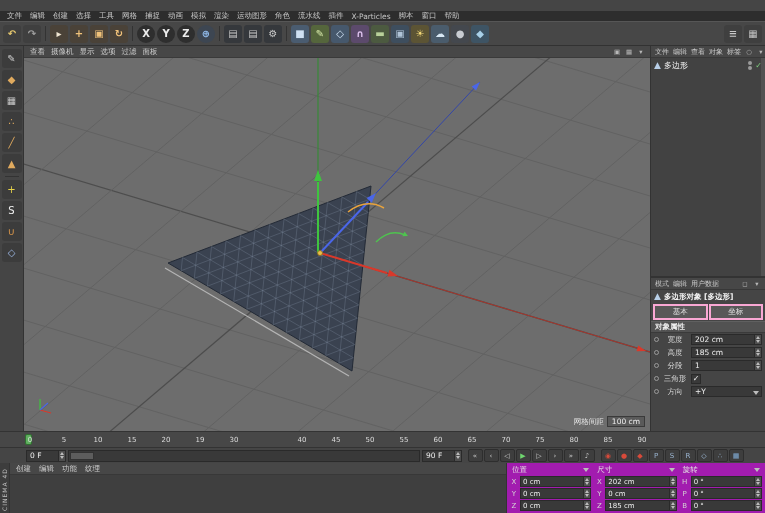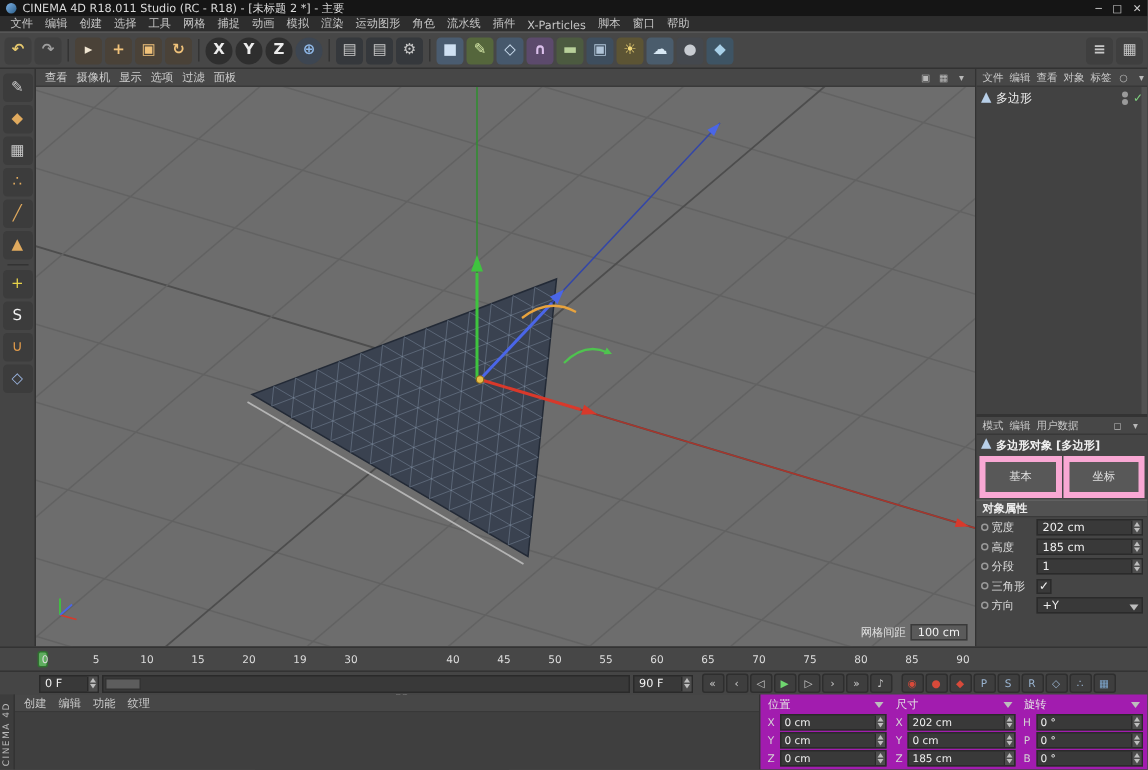--- a/index.html
+++ b/index.html
@@ -50,25 +50,25 @@
   .obj-icon { color:#b8cfe8; font-size:9px; line-height:1; }
   .om-row .spacer { flex:1; }
   .vis-dots { display:flex; flex-direction:column; gap:1px; }
   .vis-dot { width:4px; height:4px; border-radius:50%; background:#9a9a9a; }
   .om-check { color:#7ed07e; font-size:8px; }
   .om-scroll { position:absolute; right:0; top:0; width:4px; height:100%; background:#525252; }
 
   .attrs { flex:1; display:flex; flex-direction:column; background:#454545; }
   .attr-title { height:13px; display:flex; align-items:center; gap:3px; padding:0 3px; color:#f2f2f2; font-weight:bold; font-size:7.5px; white-space:nowrap; overflow:hidden; }
   .attr-tabs { display:flex; gap:1px; padding:1px 2px; }
-  .attr-tab { flex:1; height:28px; background:#585858; border:4px solid #f9a8d4; display:flex; align-items:center; justify-content:center; font-size:7.5px; color:#e0e0e0; }
+  .attr-tab { flex:1; height:16px; background:#585858; border:2px solid #f9a8d4; display:flex; align-items:center; justify-content:center; font-size:7.5px; color:#e0e0e0; }
   .attr-section { height:12px; background:#525252; border-top:1px solid #606060; border-bottom:1px solid #3a3a3a; display:flex; align-items:center; padding:0 4px; font-weight:bold; font-size:7.5px; color:#ececec; }
   .attr-row { display:flex; align-items:center; height:13px; padding:0 3px; gap:2px; }
   .attr-dot { width:5px; height:5px; border:1px solid #9a9a9a; border-radius:50%; flex:0 0 auto; }
-  .attr-label { width:28px; font-size:7.5px; color:#dcdcdc; white-space:nowrap; overflow:hidden; }
+  .attr-label { width:28px; font-size:7.5px; color:#dcdcdc; white-space:nowrap; overflow:hidden;text-align:center; }
   .attr-field { flex:1; height:11px; background:#393939; border:1px solid #2a2a2a; color:#f0f0f0; font-size:7.5px; display:flex; align-items:center; padding:0 9px 0 3px; position:relative; }
   .stepper { position:absolute; right:0; top:0; bottom:0; width:7px; background:#4e4e4e; border-left:1px solid #2a2a2a; display:flex; flex-direction:column; align-items:center; justify-content:center; gap:1px; }
   .arr-up { width:0; height:0; border-left:2px solid transparent; border-right:2px solid transparent; border-bottom:3px solid #bdbdbd; }
   .arr-down { width:0; height:0; border-left:2px solid transparent; border-right:2px solid transparent; border-top:3px solid #bdbdbd; }
   .attr-check { width:10px; height:10px; background:#393939; border:1px solid #2a2a2a; color:#f0f0f0; display:flex; align-items:center; justify-content:center; font-size:8px; }
   .dd-arrow { position:absolute; right:2px; top:4px; width:0; height:0; border-left:3px solid transparent; border-right:3px solid transparent; border-top:4px solid #bdbdbd; }
 
   
   .timeline { position:absolute; top:431px; left:0; width:765px; height:16px; background:#474747; border-top:1px solid #333; }
   .ruler { position:absolute; left:24px; top:0; width:626px; height:16px; }
@@ -96,29 +96,20 @@
   .coord-head { height:11px; display:flex; align-items:center; justify-content:space-between; padding:0 2px; font-size:7.5px; color:#e4e4e4; }
   .coord-row { display:flex; align-items:center; gap:2px; height:11px; }
   .coord-label { width:8px; font-size:7px; color:#d4d4d4; text-align:center; }
   .coord-field { flex:1; height:11px; background:#393939; border:1px solid #2a2a2a; color:#f0f0f0; font-size:7px; display:flex; align-items:center; padding:0 8px 0 2px; position:relative; }
 </style>
 </head>
 <body>
 
 <div id="app">
 
-  <div class="titlebar">
-    <span class="app-icon"></span>
-    <span>CINEMA 4D R18.011 Studio (RC - R18) - [未标题 2 *] - 主要</span>
-    <div class="win-controls">
-      <span>─</span>
-      <span>□</span>
-      <span>✕</span>
-    </div>
-  </div>
 
   <div class="menubar">
       <span class="menu-item">文件</span>
       <span class="menu-item">编辑</span>
       <span class="menu-item">创建</span>
       <span class="menu-item">选择</span>
       <span class="menu-item">工具</span>
       <span class="menu-item">网格</span>
       <span class="menu-item">捕捉</span>
       <span class="menu-item">动画</span>

